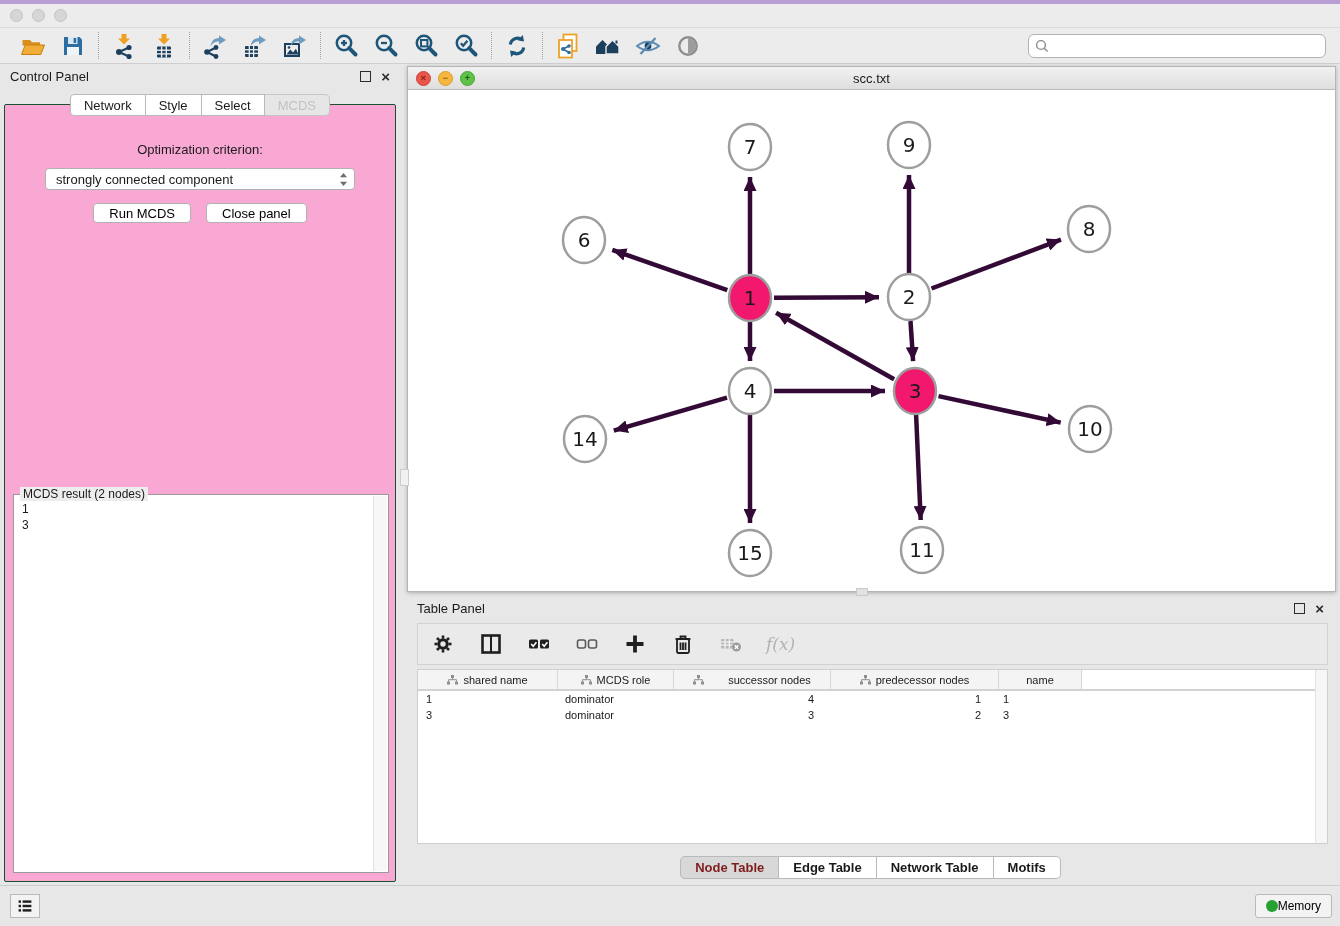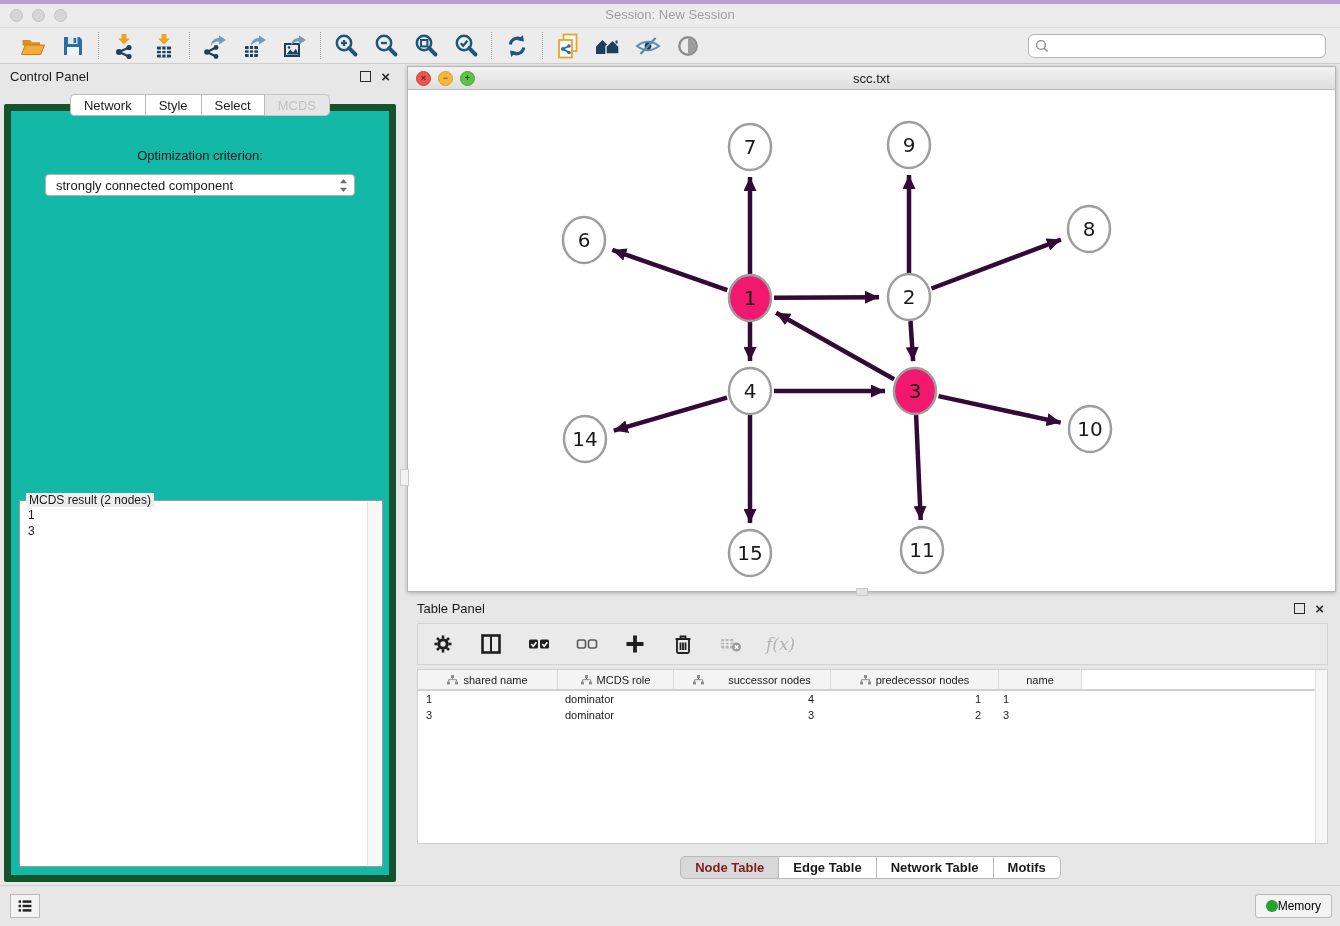--- a/index.html
+++ b/index.html
@@ -24,21 +24,21 @@
   .control-panel{position:absolute;left:0;top:63px;width:400px;height:823px;}
   .panel-header{height:26px;display:flex;align-items:center;padding:0 10px;font-size:13px;}
   .win-ctrls{margin-left:auto;display:flex;align-items:center;gap:10px;}
   .float-ico{width:9px;height:9px;border:1.6px solid #2c2c2c;display:inline-block;}
   .close-ico{font-size:15px;font-weight:bold;color:#2c2c2c;line-height:9px;}
   .cp-tabs{position:absolute;top:31px;left:0;right:0;display:flex;justify-content:center;z-index:3;}
   .cp-tab{height:20px;padding:0 13px;background:#fff;border:1px solid #b9b9b9;border-left:none;
           font-size:13px;display:flex;align-items:center;color:#1a1a1a;}
   .cp-tab:first-child{border-left:1px solid #b9b9b9;border-radius:4px 0 0 4px;}
   .cp-tab.selected{background:#e6e6e6;color:#c2c2c2;border-radius:0 5px 5px 0;border-color:#c6c6c6;}
-  .cp-body{position:absolute;top:41px;left:4px;right:4px;bottom:4px;background:#14b8a6;border:7px solid #14532d;border-radius:2px;}
+  .cp-body{position:absolute;top:41px;left:4px;right:4px;bottom:4px;background:#f9a8d4;border:1px solid #14532d;border-radius:2px;}
   .opt-label{margin-top:37px;text-align:center;font-size:13px;}
   .dropdown{margin:11px auto 0;width:292px;height:20px;background:#fff;border:1px solid #b2b2b2;border-radius:4px;
             display:flex;align-items:center;padding:0 6px 0 10px;font-size:13px;}
   .dd-chevrons{margin-left:auto;}
   .btn-row{display:flex;justify-content:center;gap:15px;margin-top:13px;}
   .mac-btn{height:20px;padding:0 15px;background:#fff;border:1px solid #b2b2b2;border-radius:4px;font-size:13px;
            font-family:"Liberation Sans",sans-serif;}
   .result-box{position:absolute;left:8px;right:6px;top:389px;bottom:8px;background:#fff;border:1px solid #9a9a9a;}
   .result-legend{position:absolute;top:-8px;left:6px;background:#ededed;padding:0 3px;font-size:12px;}
   .result-items{padding:6px 8px;font-size:12px;line-height:16px;}
@@ -89,21 +89,20 @@
 </head>
 <body>
 
 <div class="purple-strip"></div>
 <div class="mac-titlebar">
   <div class="mac-dots">
     <span class="mac-dot"></span>
     <span class="mac-dot"></span>
     <span class="mac-dot"></span>
   </div>
-  <div class="app-title">Session: New Session</div>
 </div>
 
 <div class="toolbar">
   <div class="tb-group">
     <button class="tb-btn">
       <svg width="26" height="26" viewBox="0 0 26 26">
         <path d="M2.5 7h7.5l2 2.2h8v3.3H2.5z" fill="#d98f1b"></path>
         <path d="M1.5 21.5 5.2 12h19.3l-3.7 9.5z" fill="#f2ac38" stroke="#c77f12" stroke-width="1"></path>
       </svg>
     </button>
@@ -281,20 +280,24 @@
     <div class="cp-tab selected">MCDS</div>
   </div>
   <div class="cp-body">
     <div class="opt-label">Optimization criterion:</div>
     <div class="dropdown">
       <span>strongly connected component</span>
       <svg class="dd-chevrons" width="9" height="15" viewBox="0 0 9 15">
         <path d="M4.5 1 8 5.3H1z" fill="#6e6e6e"></path>
           <path d="M4.5 14 1 9.7h7z" fill="#6e6e6e"></path>
       </svg>
+    </div>
+    <div class="btn-row">
+      <button class="mac-btn">Run MCDS</button>
+      <button class="mac-btn">Close panel</button>
     </div>
     <div class="result-box">
       <span class="result-legend">MCDS result (2 nodes)</span>
       <div class="result-items">
         <div>1</div>
         <div>3</div>
       </div>
       <div class="result-scroll"></div>
     </div>
   </div>

